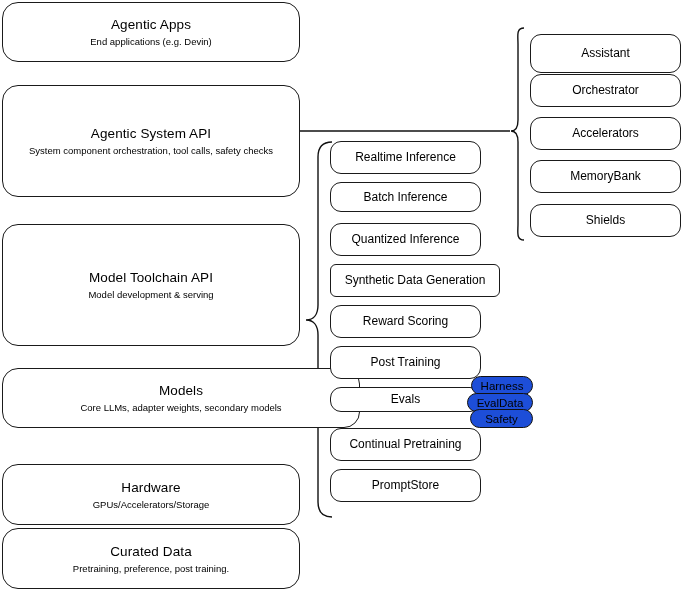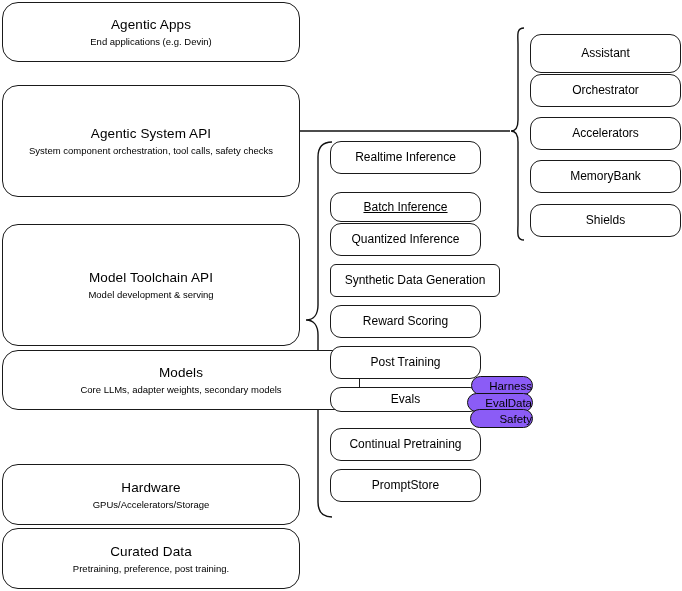--- a/index.html
+++ b/index.html
@@ -57,26 +57,26 @@
     font-size: 12px;
     line-height: 15px;
     white-space: nowrap;
     color: #000;
   }
 
   
   .pill {
     position: absolute;
     box-sizing: border-box;
-    background: #8b5cf6;
+    background: #1d4ed8;
     border: 1.4px solid #111;
     border-radius: 999px;
     display: flex;
     align-items: center;
-    justify-content: flex-end;
+    justify-content: center;
     font-size: 11.5px;
     line-height: 14px;
     white-space: nowrap;
     color: #000;
   }
 
   
   #wires {
     position: absolute;
     left: 0;
@@ -125,39 +125,39 @@
   <div class="node layer-node" style="left:2px; top:85px; width:298px; height:112px;">
     <div class="layer-title">Agentic System API</div>
     <div class="layer-sub">System component orchestration, tool calls, safety checks</div>
   </div>
 
   <div class="node layer-node" style="left:2px; top:224px; width:298px; height:122px;">
     <div class="layer-title">Model Toolchain API</div>
     <div class="layer-sub">Model development &amp; serving</div>
   </div>
 
-  <div class="node layer-node" style="left:2px; top:350px; width:358px; height:60px;">
+  <div class="node layer-node" style="left:2px; top:368px; width:358px; height:60px;">
     <div class="layer-title">Models</div>
     <div class="layer-sub">Core LLMs, adapter weights, secondary models</div>
   </div>
 
   <div class="node layer-node" style="left:2px; top:448px; width:298px; height:61px;margin-top:16px;">
     <div class="layer-title">Hardware</div>
     <div class="layer-sub">GPUs/Accelerators/Storage</div>
   </div>
 
   <div class="node layer-node" style="left:2px; top:528px; width:298px; height:61px;">
     <div class="layer-title">Curated Data</div>
     <div class="layer-sub">Pretraining, preference, post training.</div>
   </div>
 
   <div class="node cap-node" style="left:330px; top:141px; width:151px; height:33px;">
     <div class="cap-label">Realtime Inference</div>
   </div>
-  <div class="node cap-node" style="left:330px; top:192px; width:151px; height:30px;text-decoration:underline;">
+  <div class="node cap-node" style="left:330px; top:182px; width:151px; height:30px;">
     <div class="cap-label">Batch Inference</div>
   </div>
   <div class="node cap-node" style="left:330px; top:223px; width:151px; height:33px;">
     <div class="cap-label">Quantized Inference</div>
   </div>
   <div class="node cap-node" style="left:330px; top:264px; width:170px; height:33px;border-radius:6px;">
     <div class="cap-label">Synthetic Data Generation</div>
   </div>
   <div class="node cap-node" style="left:330px; top:305px; width:151px; height:33px;">
     <div class="cap-label">Reward Scoring</div>

